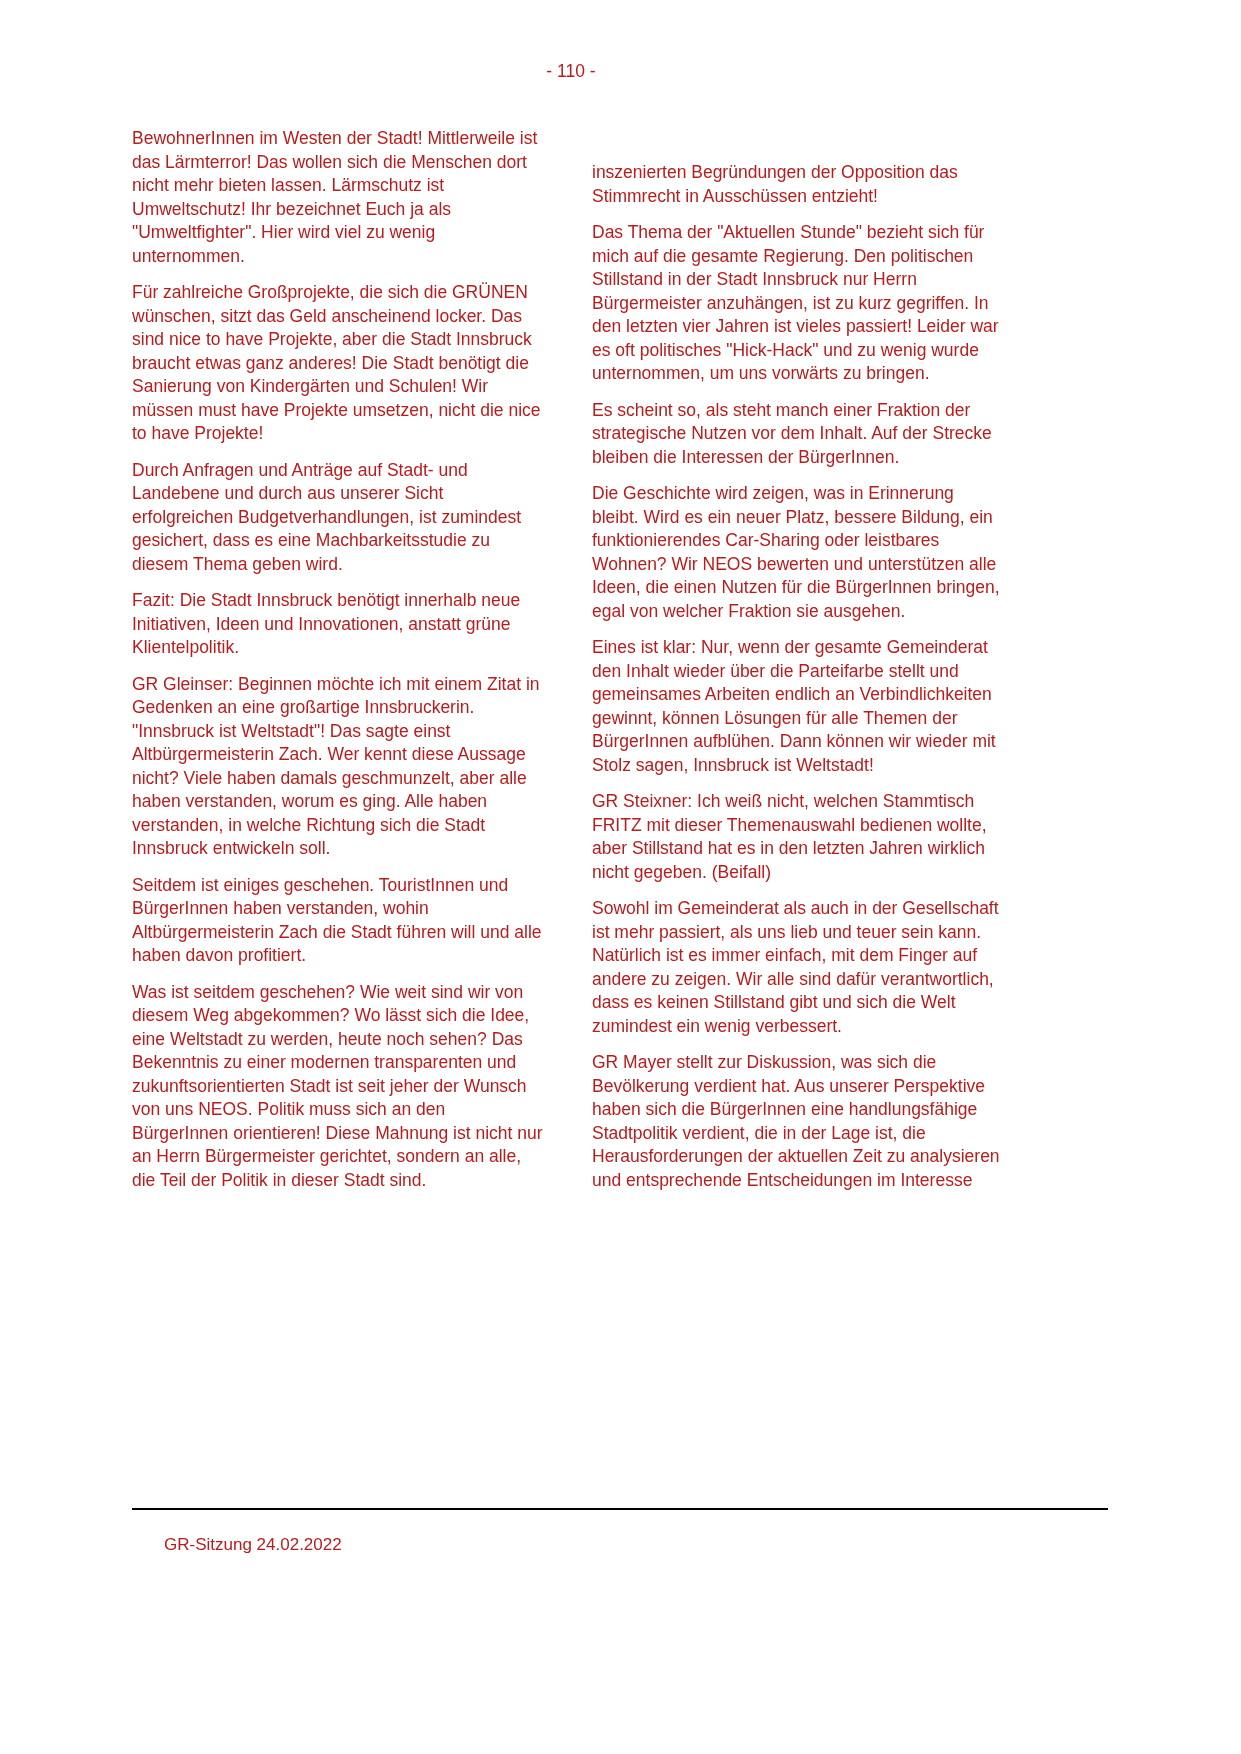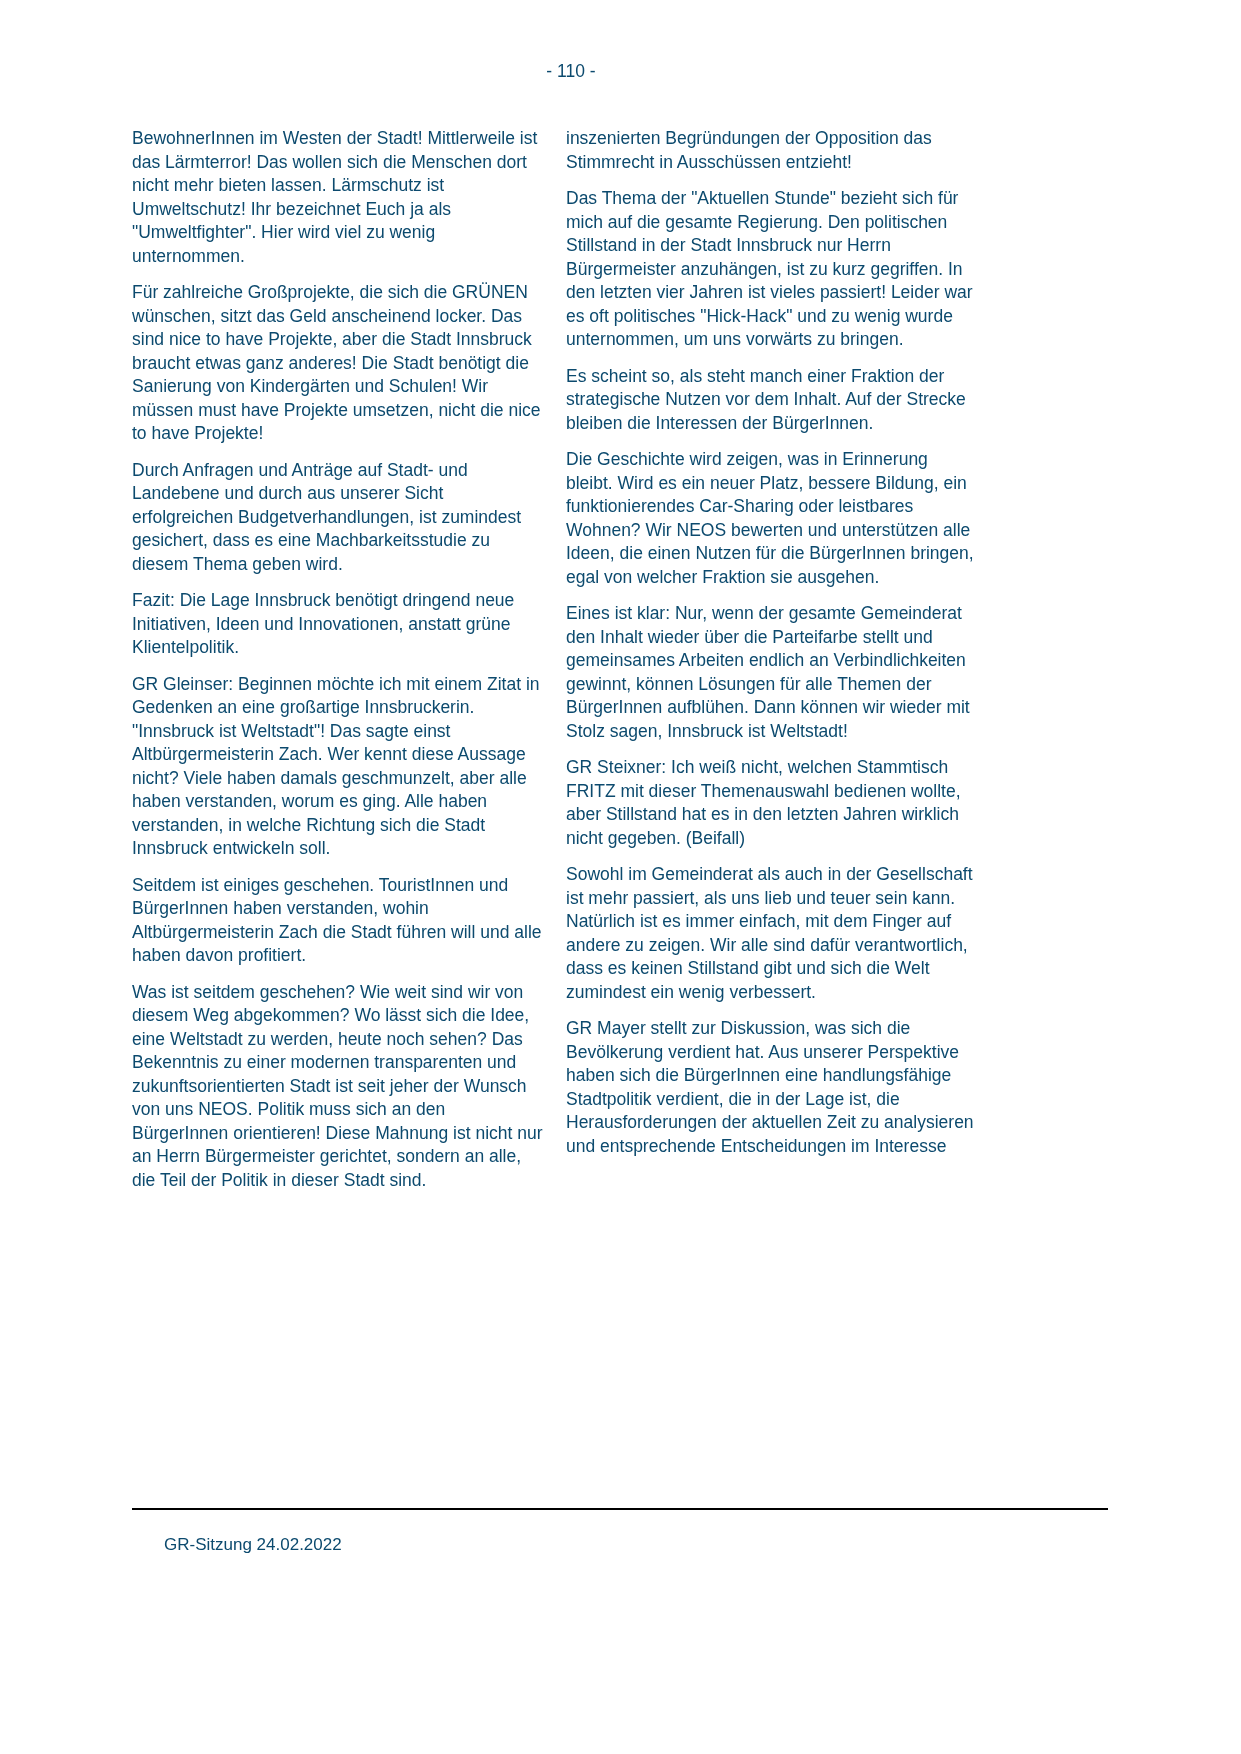--- a/index.html
+++ b/index.html
@@ -6,40 +6,41 @@
     margin: 0;
     padding: 0;
     background: #ffffff;
   }
   .page {
     position: relative;
     width: 1241px;
     height: 1754px;
     margin: 0 auto;
     background: #ffffff;
-    color: #0c4a6e;
+    color: #b91c1c;
     font-family: "Liberation Sans", "DejaVu Sans", sans-serif;
     overflow: hidden;
   }
   .page-number {
     position: absolute;
     top: 60px;
     left: 132px;
     width: 878px;
     text-align: center;
     font-size: 17.5px;
     line-height: 23.5px;
   }
   .content {
     position: absolute;
     top: 127px;
     left: 132px;
     width: 878px;
     display: flex;
-    gap: 22px;
+    gap: 48px;
+    align-items: flex-end;
   }
   .column {
     width: 412px;
   }
   .para {
     margin: 0 0 13px 0;
     font-size: 17.5px;
     line-height: 23.5px;
     text-align: left;
     hyphens: auto;
@@ -69,21 +70,21 @@
 <body>
 
 <div class="page">
   <div class="page-number">- 110 -</div>
 
   <div class="content">
     <div class="column">
         <p class="para">BewohnerInnen im Westen der Stadt! Mittlerweile ist das Lärmterror! Das wollen sich die Menschen dort nicht mehr bieten lassen. Lärmschutz ist Umweltschutz! Ihr bezeichnet Euch ja als "Umweltfighter". Hier wird viel zu wenig unternommen.</p>
         <p class="para">Für zahlreiche Großprojekte, die sich die GRÜNEN wünschen, sitzt das Geld anscheinend locker. Das sind nice to have Projekte, aber die Stadt Innsbruck braucht etwas ganz anderes! Die Stadt benötigt die Sanierung von Kindergärten und Schulen! Wir müssen must have Projekte umsetzen, nicht die nice to have Projekte!</p>
         <p class="para">Durch Anfragen und Anträge auf Stadt- und Landebene und durch aus unserer Sicht erfolgreichen Budgetverhandlungen, ist zumindest gesichert, dass es eine Machbarkeitsstudie zu diesem Thema geben wird.</p>
-        <p class="para">Fazit: Die Lage Innsbruck benötigt dringend neue Initiativen, Ideen und Innovationen, anstatt grüne Klientelpolitik.</p>
+        <p class="para">Fazit: Die Stadt Innsbruck benötigt innerhalb neue Initiativen, Ideen und Innovationen, anstatt grüne Klientelpolitik.</p>
         <p class="para"><span class="speaker">GR Gleinser: </span>Beginnen möchte ich mit einem Zitat in Gedenken an eine großartige Innsbruckerin. "Innsbruck ist Weltstadt"! Das sagte einst Altbürgermeisterin Zach. Wer kennt diese Aussage nicht? Viele haben damals geschmunzelt, aber alle haben verstanden, worum es ging. Alle haben verstanden, in welche Richtung sich die Stadt Innsbruck entwickeln soll.</p>
         <p class="para">Seitdem ist einiges geschehen. TouristInnen und BürgerInnen haben verstanden, wohin Altbürgermeisterin Zach die Stadt führen will und alle haben davon profitiert.</p>
         <p class="para">Was ist seitdem geschehen? Wie weit sind wir von diesem Weg abgekommen? Wo lässt sich die Idee, eine Weltstadt zu werden, heute noch sehen? Das Bekenntnis zu einer modernen transparenten und zukunftsorientierten Stadt ist seit jeher der Wunsch von uns NEOS. Politik muss sich an den BürgerInnen orientieren! Diese Mahnung ist nicht nur an Herrn Bürgermeister gerichtet, sondern an alle, die Teil der Politik in dieser Stadt sind.</p>
       </div>
     <div class="column">
         <p class="para">inszenierten Begründungen der Opposition das Stimmrecht in Ausschüssen entzieht!</p>
         <p class="para">Das Thema der "Aktuellen Stunde" bezieht sich für mich auf die gesamte Regierung. Den politischen Stillstand in der Stadt Innsbruck nur Herrn Bürgermeister anzuhängen, ist zu kurz gegriffen. In den letzten vier Jahren ist vieles passiert! Leider war es oft politisches "Hick-Hack" und zu wenig wurde unternommen, um uns vorwärts zu bringen.</p>
         <p class="para">Es scheint so, als steht manch einer Fraktion der strategische Nutzen vor dem Inhalt. Auf der Strecke bleiben die Interessen der BürgerInnen.</p>
         <p class="para">Die Geschichte wird zeigen, was in Erinnerung bleibt. Wird es ein neuer Platz, bessere Bildung, ein funktionierendes Car-Sharing oder leistbares Wohnen? Wir NEOS bewerten und unterstützen alle Ideen, die einen Nutzen für die BürgerInnen bringen, egal von welcher Fraktion sie ausgehen.</p>
         <p class="para">Eines ist klar: Nur, wenn der gesamte Gemeinderat den Inhalt wieder über die Parteifarbe stellt und gemeinsames Arbeiten endlich an Verbindlichkeiten gewinnt, können Lösungen für alle Themen der BürgerInnen aufblühen. Dann können wir wieder mit Stolz sagen, Innsbruck ist Weltstadt!</p>

